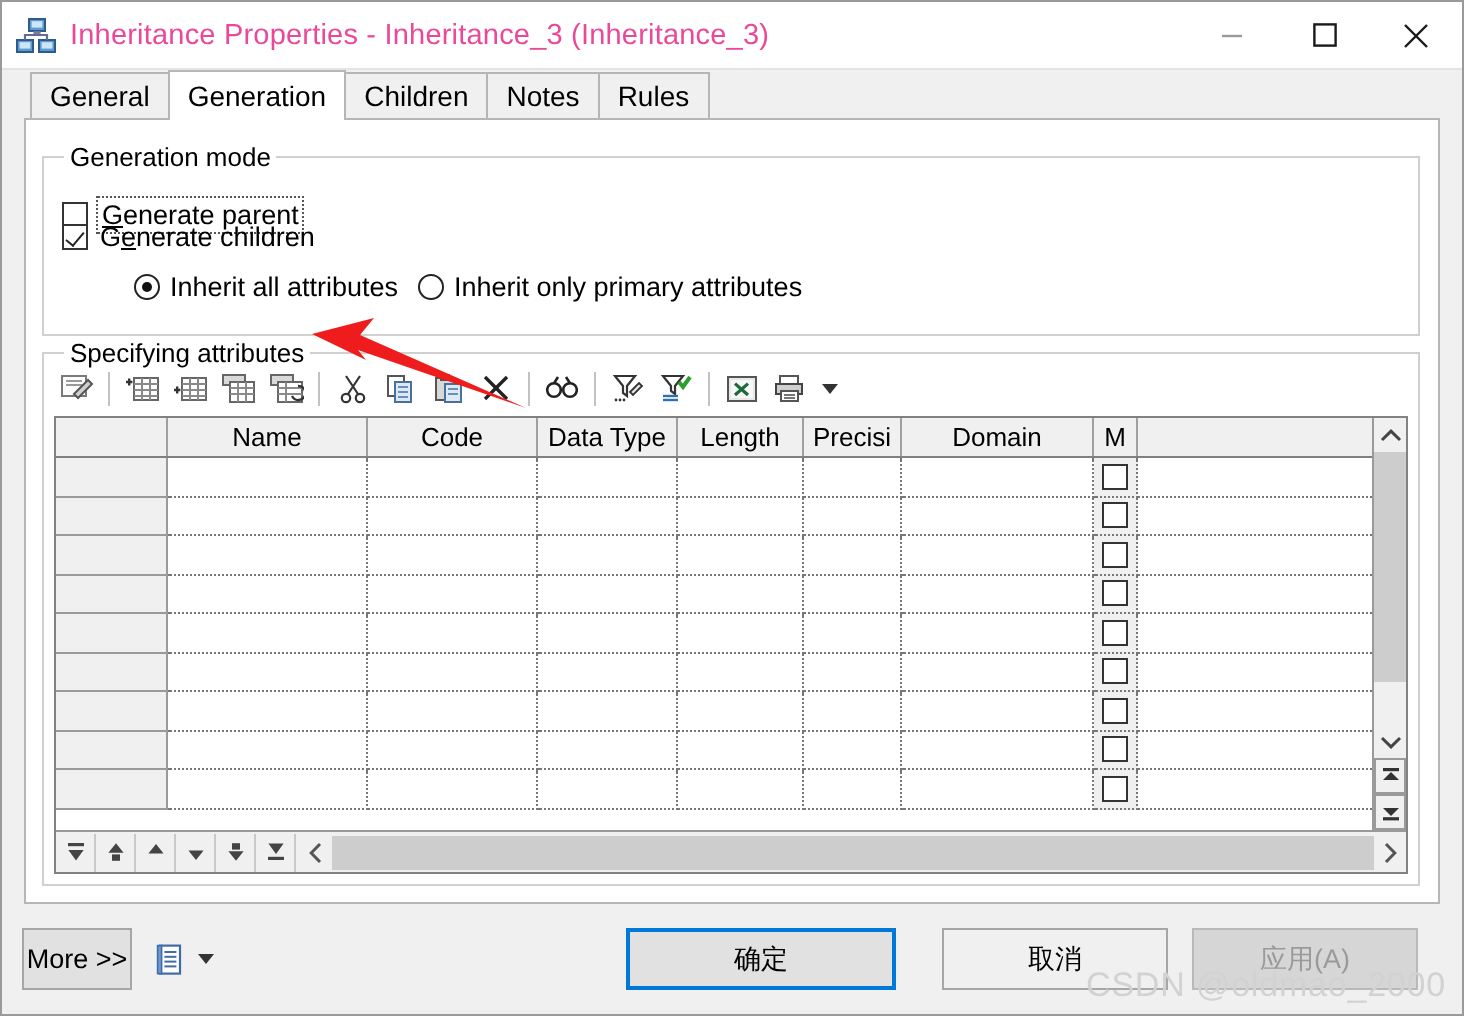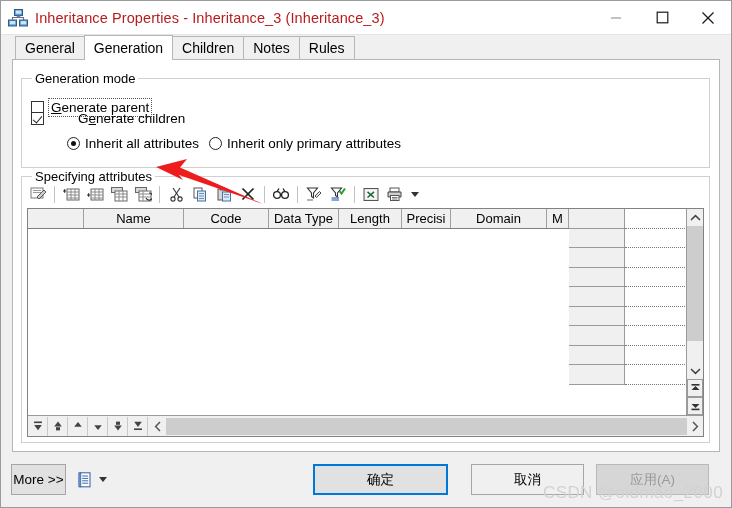--- a/index.html
+++ b/index.html
@@ -24,21 +24,21 @@
     height:33px;flex:0 0 33px;
     background:#ffffff;
     display:flex;align-items:center;
     border-bottom:1px solid #e4e4e4;
   }
   .title-icon{
     width:22px;height:22px;margin-left:6px;margin-right:6px;
     flex:0 0 22px;position:relative;
   }
   .title-text{
-    font-size:14.5px;color:#b91c1c;white-space:nowrap;
+    font-size:14.5px;color:#ec4899;white-space:nowrap;
     letter-spacing:0.1px;
     flex:1 1 auto;overflow:hidden;
   }
   .caption-btns{display:flex;height:33px;flex:0 0 auto;}
   .cap{
     width:46px;height:33px;display:flex;align-items:center;justify-content:center;
   }
   .cap svg{display:block;}
   
   .tabstrip{
@@ -139,21 +139,21 @@
   
   .gridwrap{
     position:absolute;left:5px;top:31px;right:5px;bottom:5px;
     border:1px solid #828282;
     background:#fff;
     box-sizing:border-box;
     display:flex;flex-direction:column;
     overflow:hidden;
   }
   .gridmain{flex:1 1 auto;display:flex;min-height:0;}
-  .gridcols{flex:1 1 auto;min-width:0;display:flex;}
+  .gridcols{flex:1 1 auto;min-width:0;display:flex;flex-direction:column;}
   .ghead{
     display:flex;height:20px;flex:0 0 20px;
     background:#f0f0f0;border-bottom:1px solid #808080;
     box-sizing:border-box;
   }
   .ghcell{
     border-right:1px solid #a0a0a0;
     display:flex;align-items:center;justify-content:center;
     font-size:13px;box-sizing:border-box;
     background:#f0f0f0;overflow:hidden;white-space:nowrap;
@@ -297,21 +297,21 @@
   <div class="page">
 
     <div class="group" id="gen-mode">
       <div class="group-label">Generation mode</div>
 
       <div class="cbrow" style="left:9px;top:21px;">
         <div class="cbox"></div>
         <div class="cblabel focusbox"><u>G</u><span>enerate parent</span></div>
       </div>
 
-      <div class="cbrow" style="left:9px;top:32px;gap:28px;">
+      <div class="cbrow" style="left:9px;top:32px;">
         <div class="cbox checked"></div>
         <div class="cblabel">G<u>e</u><span>nerate children</span></div>
       </div>
 
       <div class="rdrow" style="left:45px;top:57px;">
         <div class="radio sel"></div>
         <div class="rdlabel">Inherit all attributes</div>
       </div>
 
       <div class="rdrow" style="left:187px;top:57px;">

